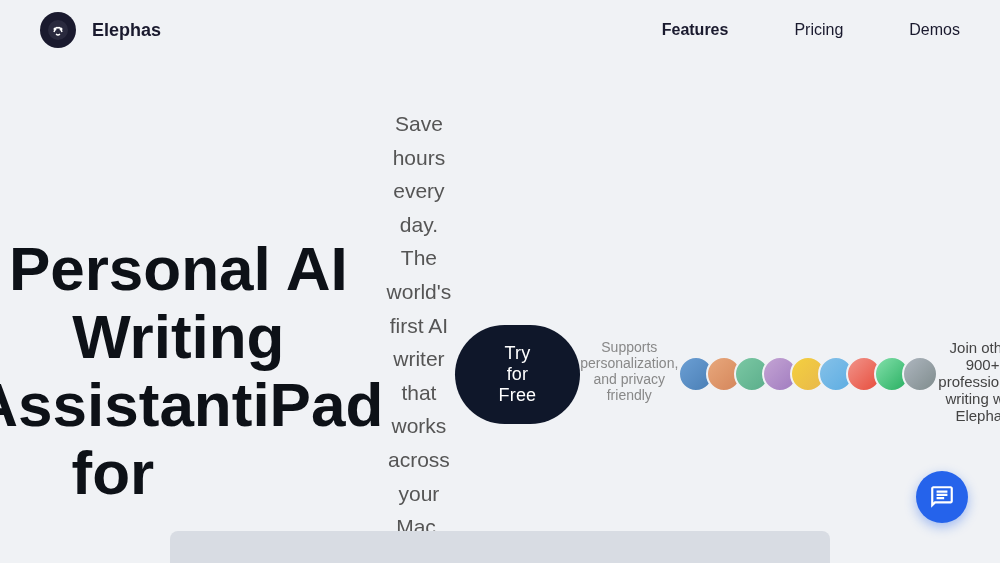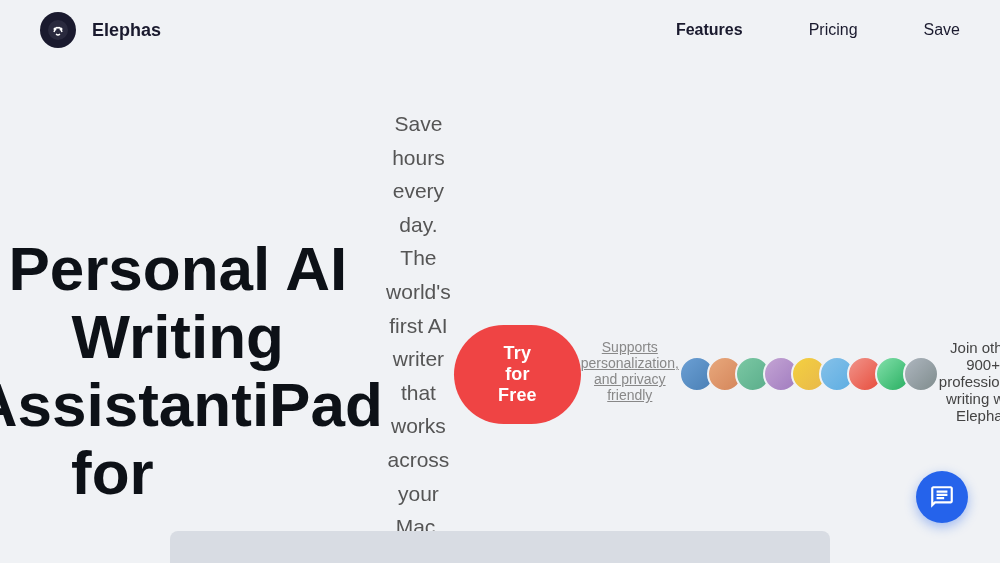--- a/index.html
+++ b/index.html
@@ -103,37 +103,36 @@
     .hero-subtitle {
       font-size: 21px;
       color: #555;
       max-width: 460px;
       line-height: 1.6;
       margin-bottom: 28px;
       margin-top: 17px;
     }
 
     .cta-button {
-      background-color: #ef4444;
+      background-color: #0f172a;
       color: #ffffff;
       border: none;
       border-radius: 50px;
       padding: 18px 44px;
       font-size: 18px;
-      font-weight: 700;
+      font-weight: 400;
       cursor: pointer;
       margin-bottom: 14px;
       letter-spacing: 0.01em;
     }
 
     .privacy-note {
       font-size: 14px;
       color: #888;
       margin-bottom: 20px;
-      text-decoration: underline;
     }
 
     
     .avatars-row {
       display: flex;
       align-items: center;
       justify-content: center;
       margin-bottom: 14px;
     }
 
@@ -219,21 +218,21 @@
         <circle cx="15" cy="11" r="1.5" fill="white"></circle>
         <path d="M10 16 Q12 18 14 16" stroke="white" stroke-width="1.2" fill="none"></path>
       </svg>
     </div>
     <span class="logo-text">Elephas</span>
   </div>
 
   <div class="navbar-links">
     <a class="nav-link active">Features</a>
     <a class="nav-link">Pricing</a>
-    <a class="nav-link">Save</a>
+    <a class="nav-link">Demos</a>
   </div>
 </nav>
 
 <section class="hero">
   <h1 class="hero-title">
     <div>Personal AI Writing</div>
     <div class="hero-title-line2">
       <span>Assistant for</span>
       <span>iPad</span>
     </div>

